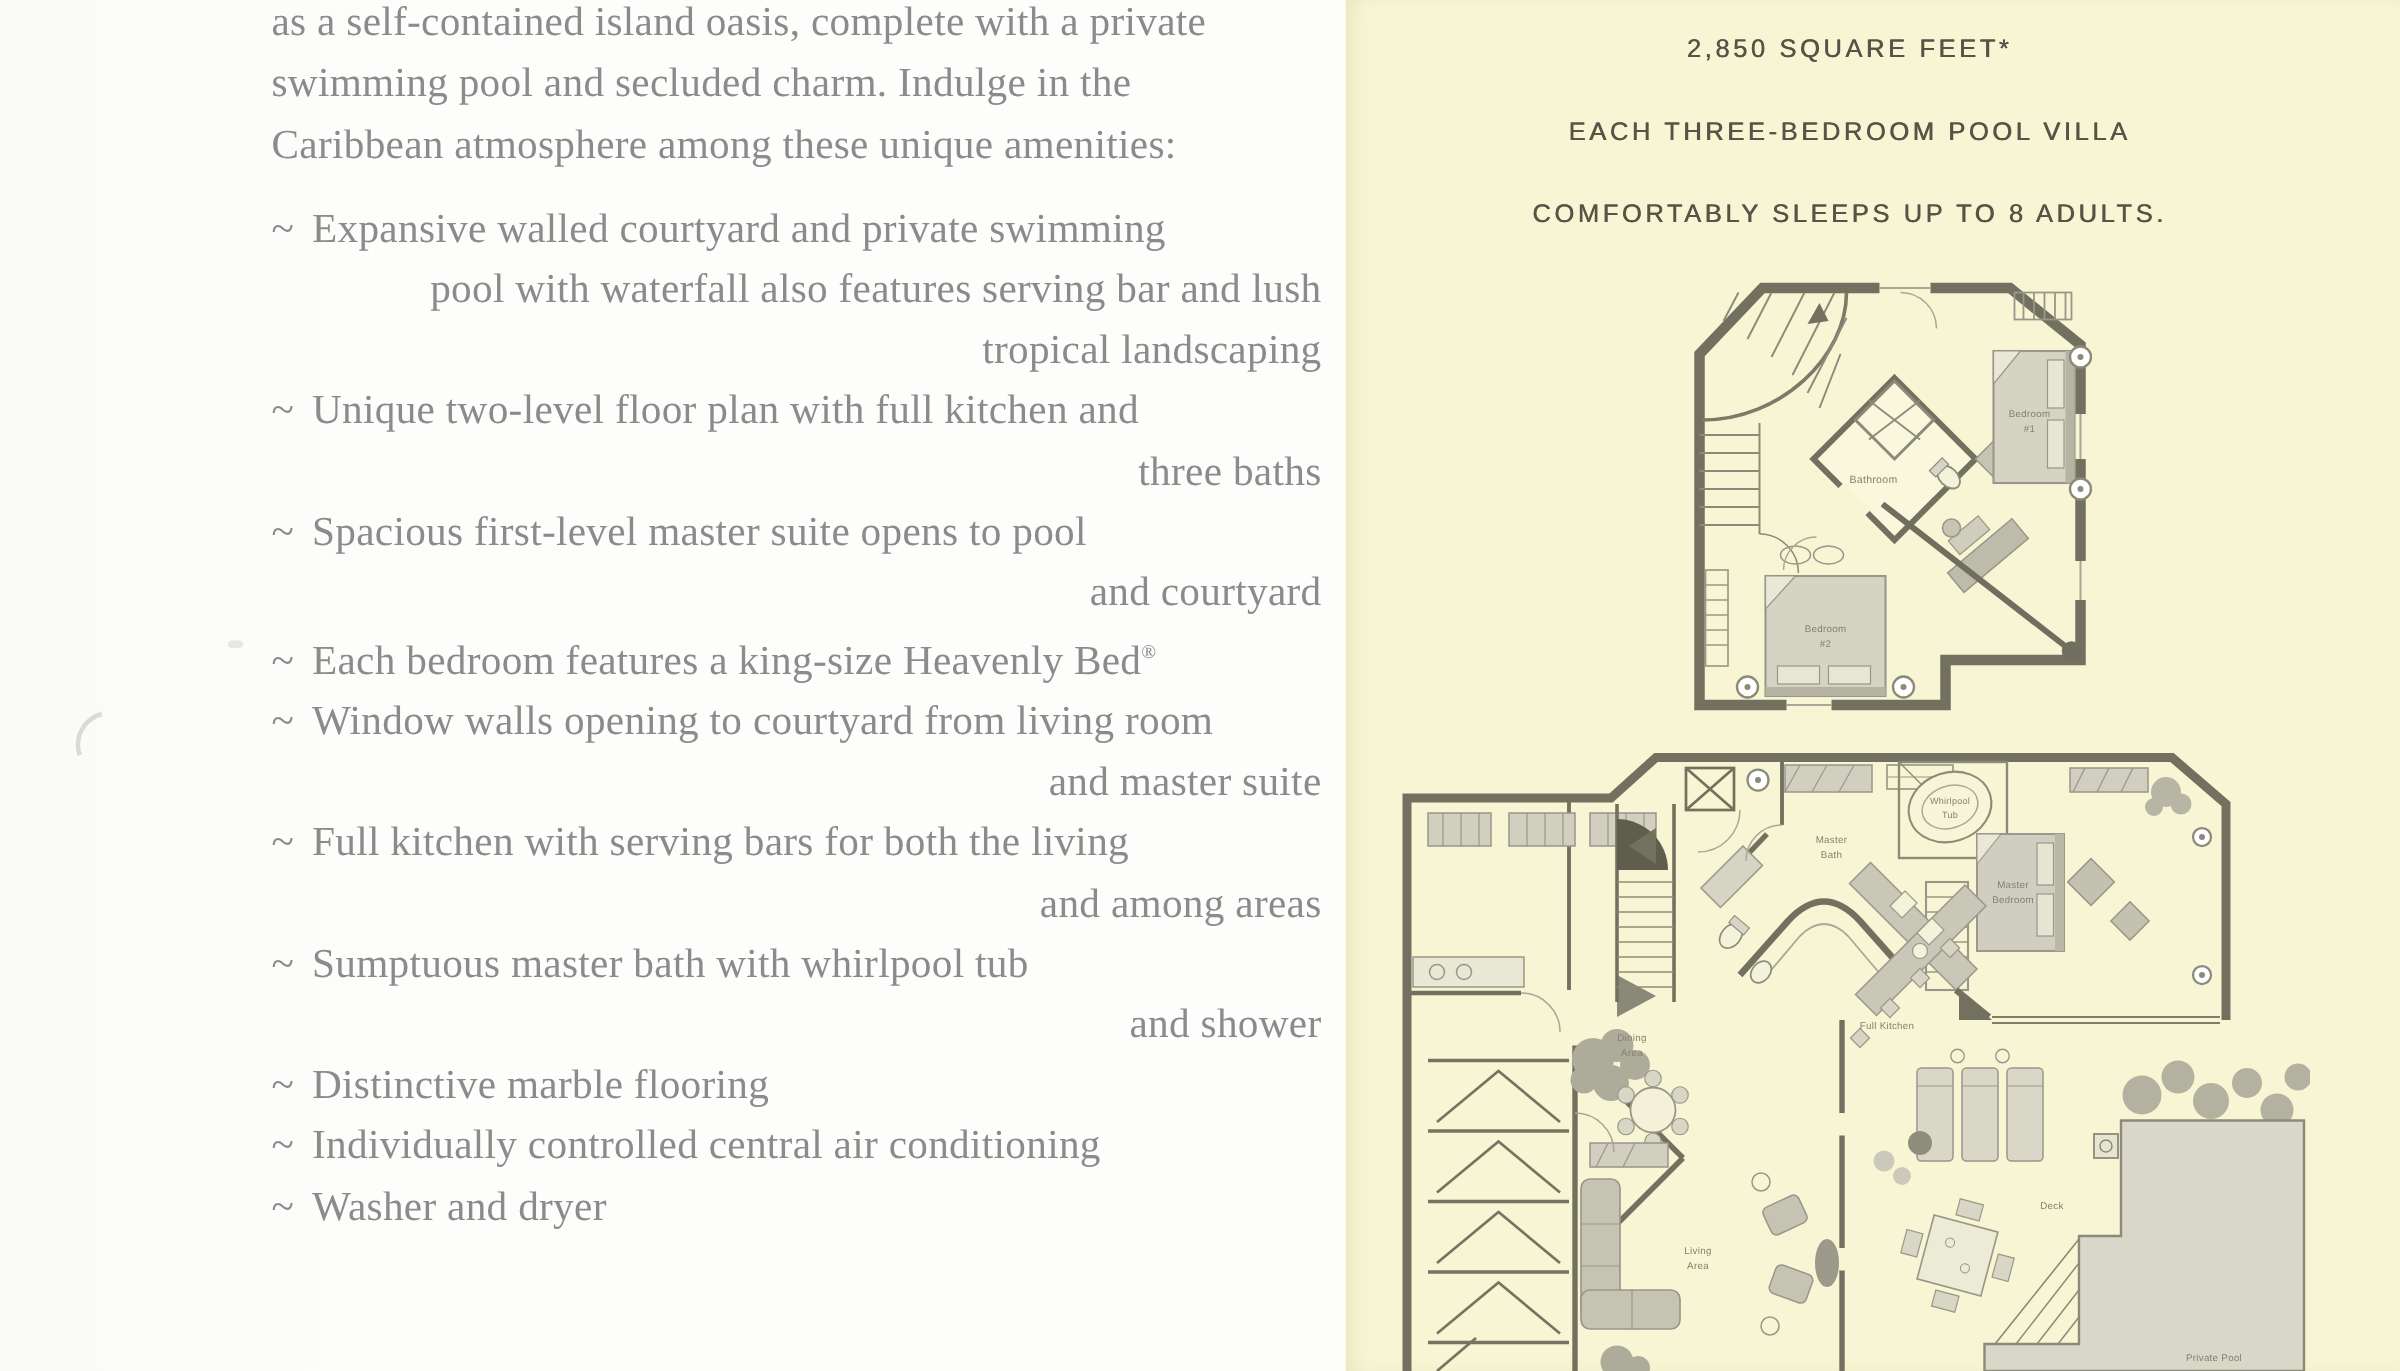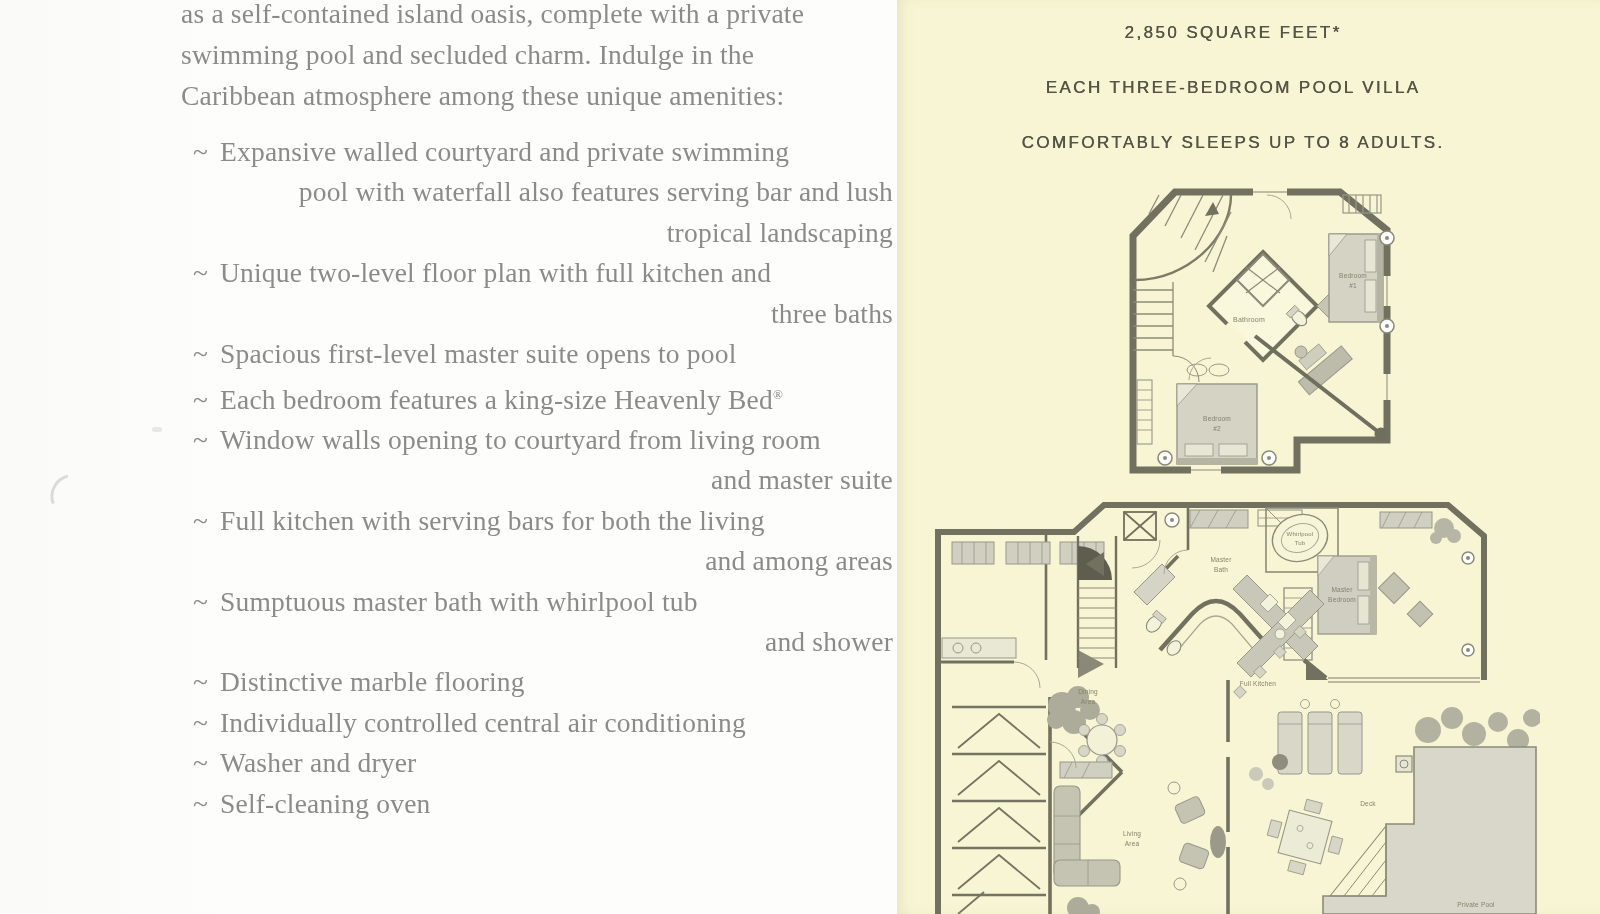--- a/index.html
+++ b/index.html
@@ -4,21 +4,21 @@
 <style>
   html,body{margin:0;padding:0;}
   body{background:#fdfdfb;font-family:"Liberation Serif",serif;}
   .page{position:relative;width:1600px;height:914px;overflow:hidden;background:#fdfdfb;}
   .left-page{position:absolute;top:0;left:0;width:897px;height:914px;
     background:linear-gradient(90deg,#fafaf8 0%,#fdfdfc 30%,#fdfdfc 100%);padding-left:20px;}
   .right-page{position:absolute;top:0;left:897px;width:703px;height:914px;background:#f7f5d3;
     box-shadow:inset 8px 0 16px -8px rgba(170,165,110,.30);}
   .intro{position:absolute;left:181px;top:-7px;width:690px;font-size:27.5px;line-height:41px;
     color:#8b8b8b;letter-spacing:.2px;}
-  .amenities{position:absolute;left:193px;top:132px;width:700px;margin:0;padding:0;list-style:none;
+  .amenities{position:absolute;left:181px;top:132px;width:700px;margin:0;padding:0;list-style:none;
     font-size:27.5px;line-height:40.4px;color:#8b8b8b;letter-spacing:.2px;}
   .aline.cont{padding-left:27px;text-align:right;}
   .tilde{display:inline-block;width:27px;}
   sup.reg{font-size:13px;vertical-align:super;}
   .headings{position:absolute;top:5px;left:0;width:672px;text-align:center;
     font-family:"Liberation Sans",sans-serif;font-size:17px;letter-spacing:2.4px;color:#545447;}
   .hline{line-height:55px;height:55px;text-shadow:.4px 0 0 #545447;}
   svg.plan{position:absolute;}
   #plan-upper{left:218px;top:178px;}
   #plan-lower{left:31px;top:492px;}
@@ -46,20 +46,21 @@
           <div class="aline first"><span class="tilde">~</span><span>Expansive walled courtyard and private swimming</span></div>
           <div class="aline cont"><span>pool with waterfall also features serving bar and lush</span></div>
           <div class="aline cont"><span>tropical landscaping</span></div>
         </li>
         <li>
           <div class="aline first"><span class="tilde">~</span><span>Unique two-level floor plan with full kitchen and</span></div>
           <div class="aline cont"><span>three baths</span></div>
         </li>
         <li>
           <div class="aline first"><span class="tilde">~</span><span>Spacious first-level master suite opens to pool</span></div>
+          <div class="aline cont"><span>and courtyard</span></div>
         </li>
         <li>
           <div class="aline first"><span class="tilde">~</span><span>Each bedroom features a king-size Heavenly Bed<sup class="reg">®</sup></span></div>
         </li>
         <li>
           <div class="aline first"><span class="tilde">~</span><span>Window walls opening to courtyard from living room</span></div>
           <div class="aline cont"><span>and master suite</span></div>
         </li>
         <li>
           <div class="aline first"><span class="tilde">~</span><span>Full kitchen with serving bars for both the living</span></div>
@@ -70,23 +71,20 @@
           <div class="aline cont"><span>and shower</span></div>
         </li>
         <li>
           <div class="aline first"><span class="tilde">~</span><span>Distinctive marble flooring</span></div>
         </li>
         <li>
           <div class="aline first"><span class="tilde">~</span><span>Individually controlled central air conditioning</span></div>
         </li>
         <li>
           <div class="aline first"><span class="tilde">~</span><span>Washer and dryer</span></div>
-        </li>
-        <li>
-          <div class="aline first"><span class="tilde">~</span><span>Self-cleaning oven</span></div>
         </li>
       </ul>
   </div>
 
   <div class="right-page">
     <div class="headings" id="headings">
         <div class="hline">2,850 SQUARE FEET*</div>
         <div class="hline">EACH THREE-BEDROOM POOL VILLA</div>
         <div class="hline">COMFORTABLY SLEEPS UP TO 8 ADULTS.</div>
       </div>

